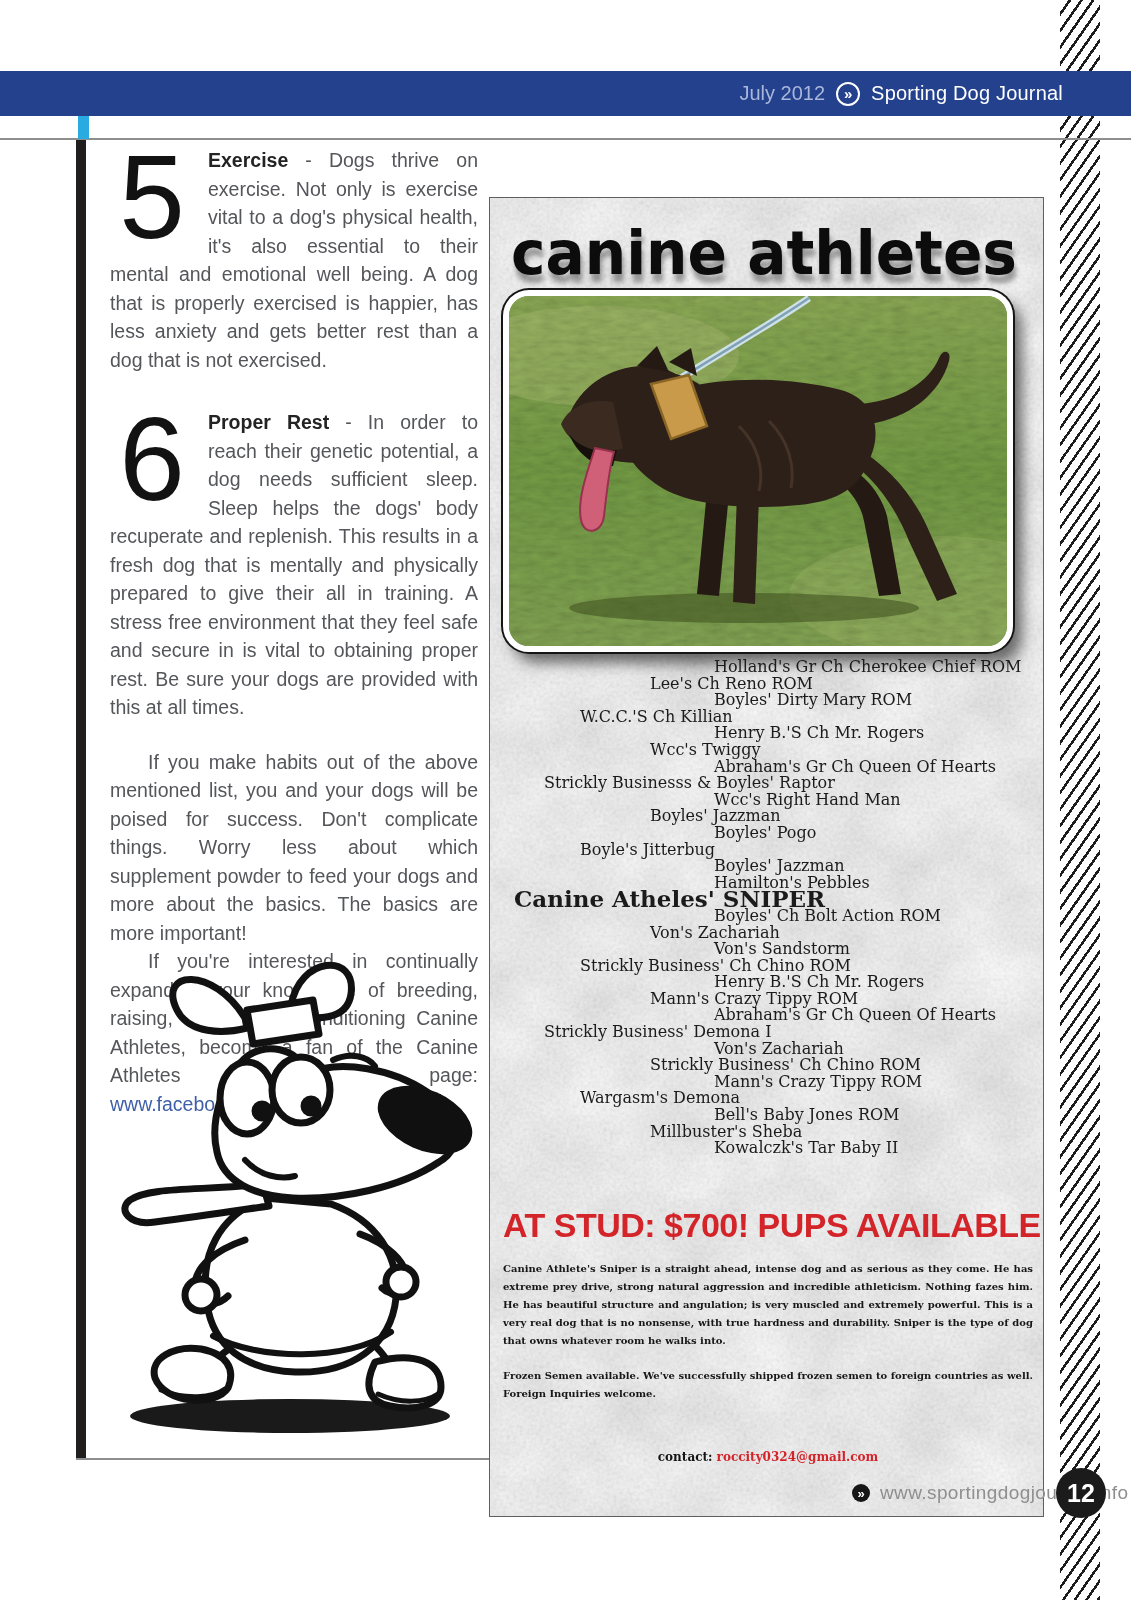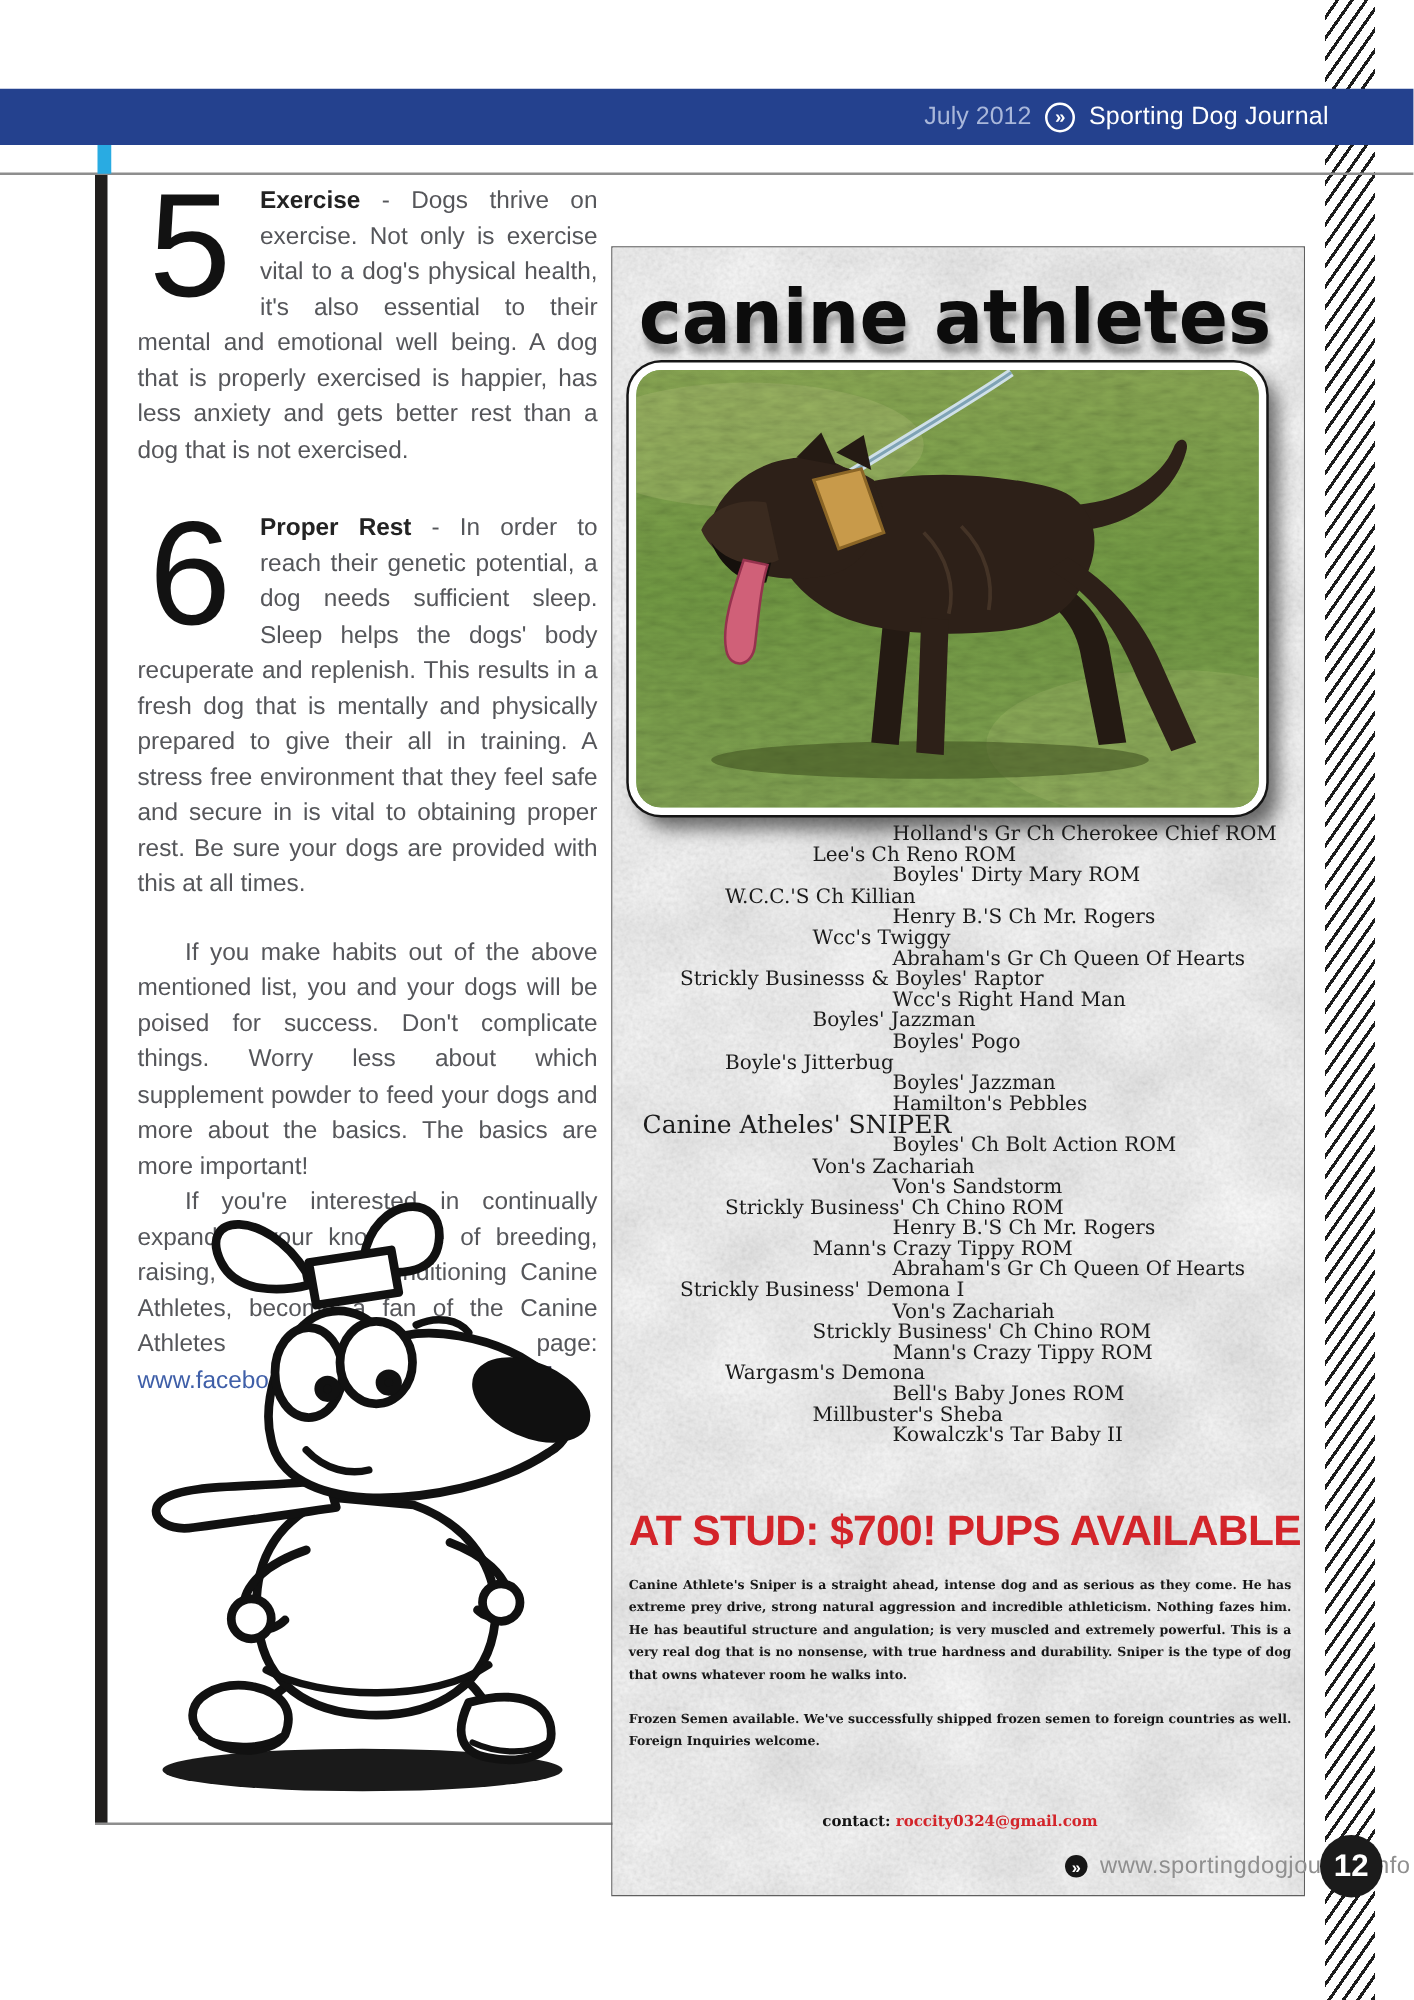--- a/index.html
+++ b/index.html
@@ -45,21 +45,21 @@
     border-radius:26px;overflow:hidden;background:#6f9a44;
     box-shadow:0 0 0 2px #151515, 9px 11px 14px rgba(0,0,0,.55);}
   .pedigree{position:absolute;left:14px;top:461px;width:532px;
     font-family:"DejaVu Serif",serif;font-size:16px;line-height:16.6px;color:#1b1b1b;}
   .ped-row{white-space:nowrap;}
   .lvl0{padding-left:10px;}
   .lvl1{padding-left:40px;}
   .lvl2{padding-left:76px;}
   .lvl3{padding-left:146px;}
   .lvl4{padding-left:210px;}
-  .ped-bold{font-weight:normal;font-size:20px;}
+  .ped-bold{font-weight:bold;font-size:23px;}
   .stud{position:absolute;left:13px;top:1008px;width:530px;
     font-family:"Liberation Sans",sans-serif;font-weight:bold;font-size:34px;
     letter-spacing:-.5px;color:#d3242a;white-space:nowrap;}
   .desc{position:absolute;left:13px;top:1062px;width:530px;
     font-family:"DejaVu Serif",serif;font-weight:bold;color:#171717;
     font-size:10px;line-height:18px;text-align:justify;}
   .desc p{margin:0 0 17px 0;}
   .contact{position:absolute;left:13px;top:1252px;width:530px;text-align:center;
     font-family:"DejaVu Serif",serif;font-weight:bold;font-size:12px;color:#151515;}
   .contact-email{color:#d3242a;cursor:pointer;text-decoration:none;}

